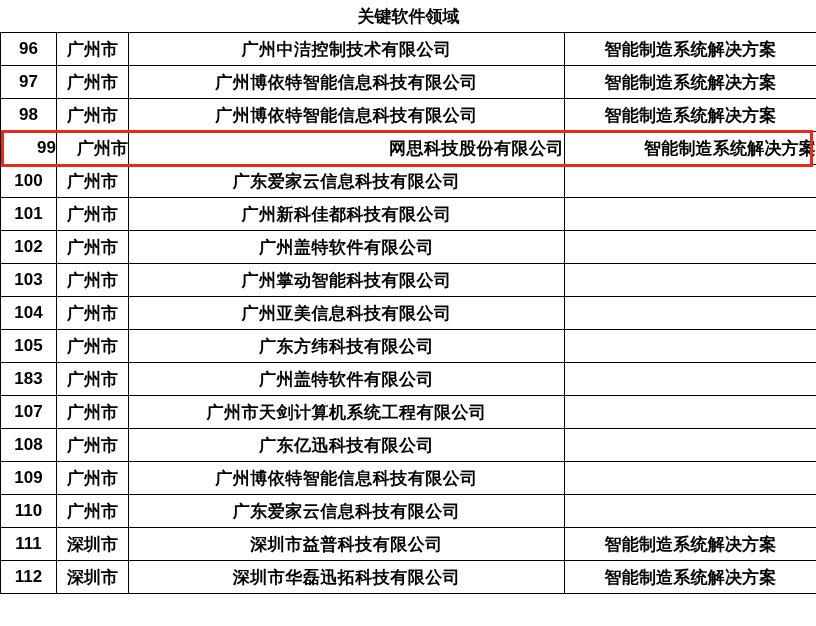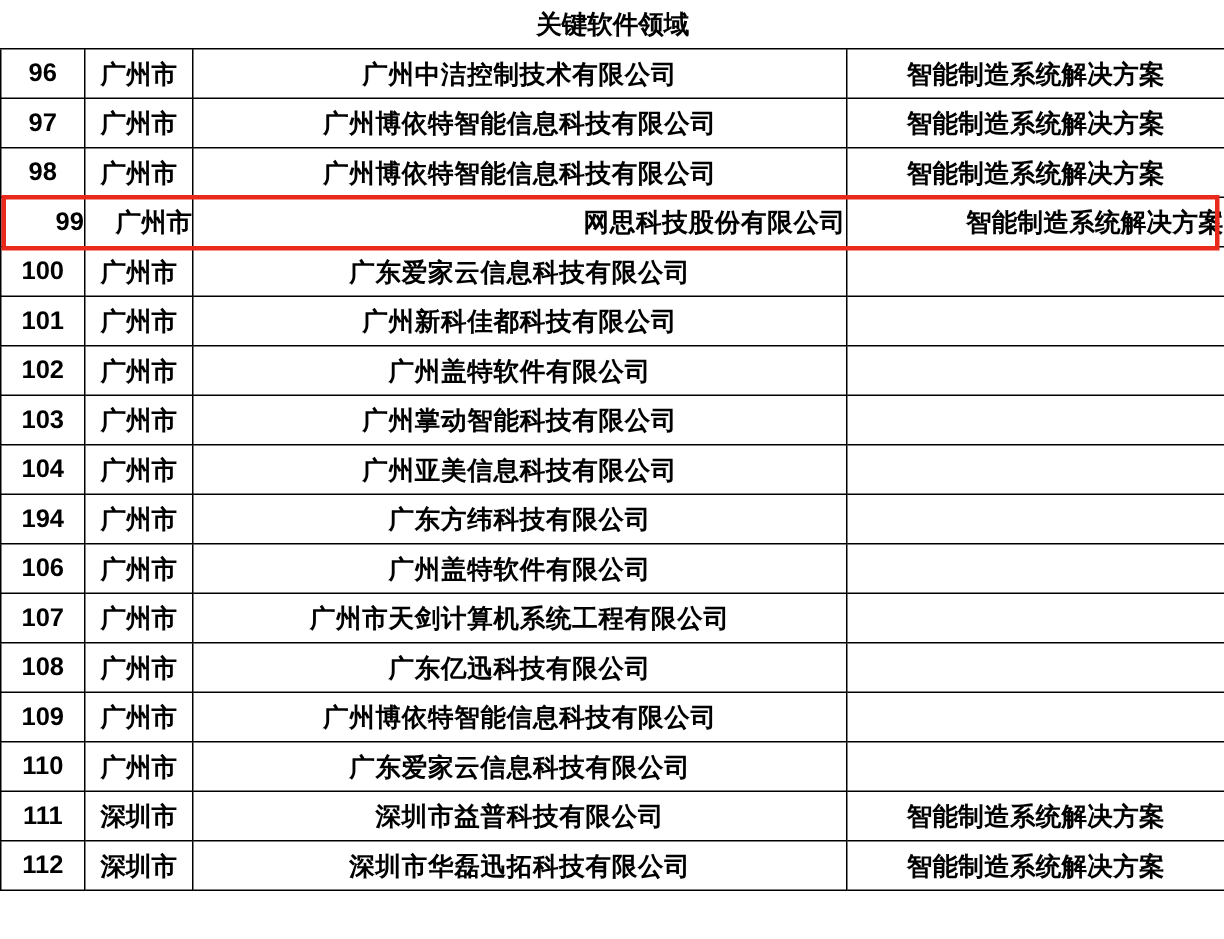--- a/index.html
+++ b/index.html
@@ -135,27 +135,27 @@
           <td class="cell-name">广州掌动智能科技有限公司</td>
           <td class="cell-field"></td>
         </tr>
         <tr>
           <td class="cell-index">104</td>
           <td class="cell-city">广州市</td>
           <td class="cell-name">广州亚美信息科技有限公司</td>
           <td class="cell-field"></td>
         </tr>
         <tr>
-          <td class="cell-index">194</td>
+          <td class="cell-index">105</td>
           <td class="cell-city">广州市</td>
           <td class="cell-name">广东方纬科技有限公司</td>
           <td class="cell-field"></td>
         </tr>
         <tr>
-          <td class="cell-index">106</td>
+          <td class="cell-index">183</td>
           <td class="cell-city">广州市</td>
           <td class="cell-name">广州盖特软件有限公司</td>
           <td class="cell-field"></td>
         </tr>
         <tr>
           <td class="cell-index">107</td>
           <td class="cell-city">广州市</td>
           <td class="cell-name">广州市天剑计算机系统工程有限公司</td>
           <td class="cell-field"></td>
         </tr>

